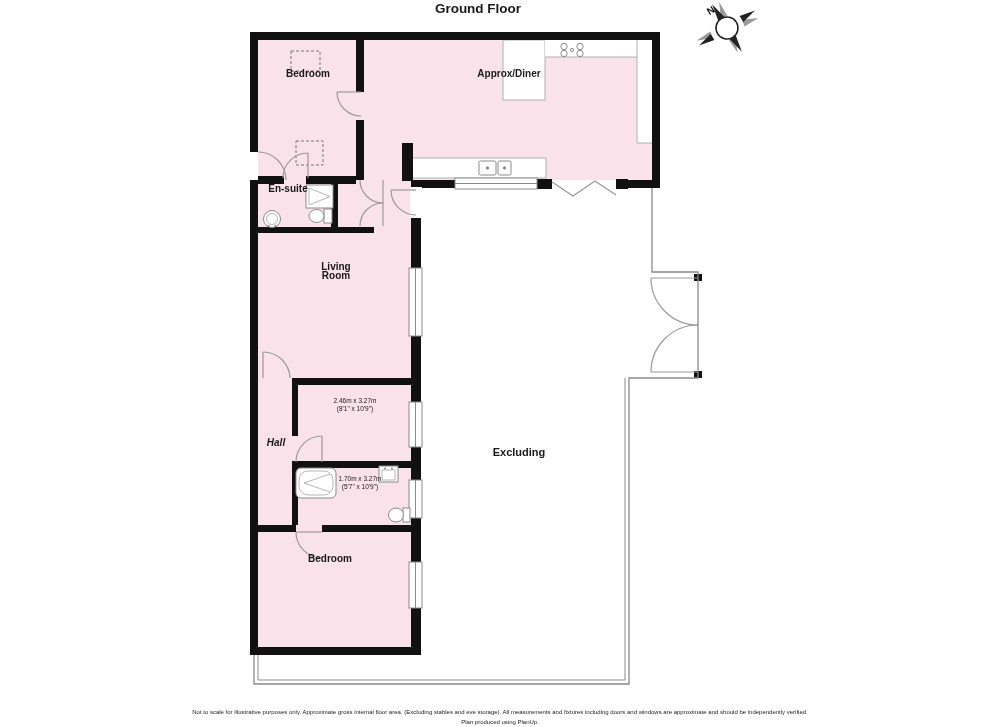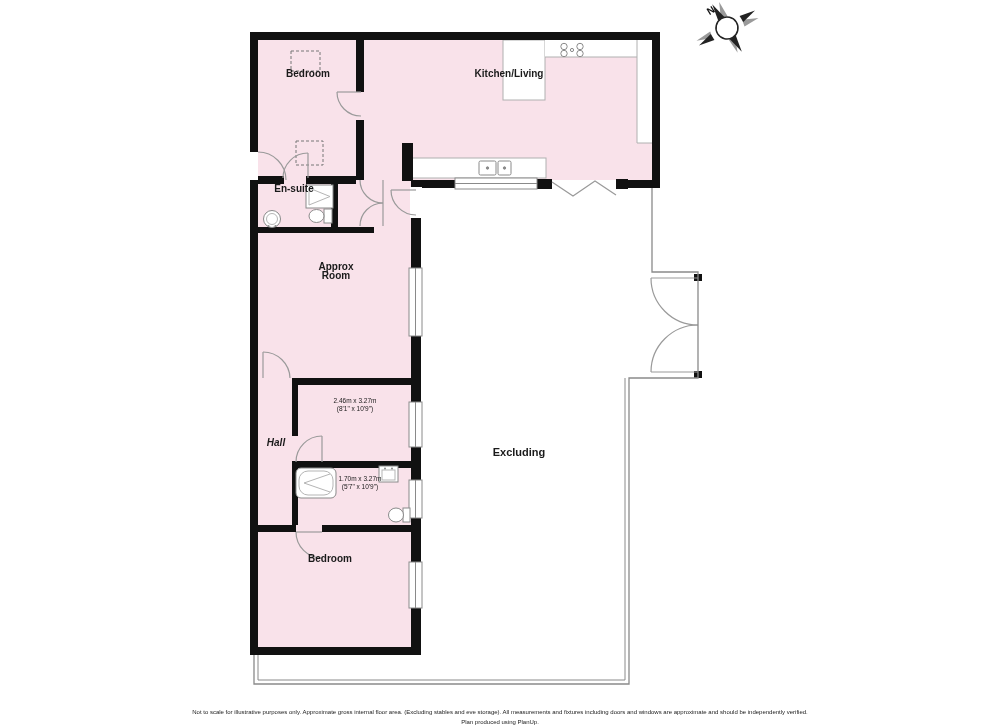--- a/index.html
+++ b/index.html
@@ -190,25 +190,26 @@
         <polygon points="723.5,17 730.5,17 727,0" fill="#222"></polygon>
         <polygon points="723.5,39 730.5,39 727,56" fill="#222"></polygon>
         <polygon points="710,24.5 710,31.5 694,28" fill="#222"></polygon>
         <polygon points="744,24.5 744,31.5 760,28" fill="#222"></polygon>
         <circle cx="727" cy="28" r="11" fill="#ffffff" stroke="#222" stroke-width="1.5"></circle>
         <text x="719" y="8" font-size="10" font-weight="bold" fill="#111">N</text>
       </g>
     </g>
   </svg>
 
+  <div class="lbl title" style="left:278px;top:1px;width:400px;">Ground Floor</div>
 
   <div class="lbl room-name" style="left:268px;top:69px;width:80px;">Bedroom</div>
-  <div class="lbl room-name" style="left:459px;top:69px;width:100px;">Kitchen/Living</div>
-  <div class="lbl room-name" style="left:254px;top:184px;width:80px;">En-suite</div>
-  <div class="lbl room-name" style="left:317px;top:262px;width:38px;">Approx Room</div>
+  <div class="lbl room-name" style="left:459px;top:69px;width:100px;">Approx/Diner</div>
+  <div class="lbl room-name" style="left:248px;top:184px;width:80px;">En-suite</div>
+  <div class="lbl room-name" style="left:317px;top:262px;width:38px;">Living Room</div>
   <div class="lbl room-name" style="left:246px;top:438px;width:60px;font-style:italic;">Hall</div>
   <div class="lbl dims" style="left:305px;top:397px;width:100px;">
     <div>2.46m x 3.27m</div>
     <div>(8'1" x 10'9")</div>
   </div>
   <div class="lbl dims" style="left:310px;top:475px;width:100px;">
     <div>1.70m x 3.27m</div>
     <div>(5'7" x 10'9")</div>
   </div>
   <div class="lbl room-name" style="left:290px;top:554px;width:80px;">Bedroom</div>

